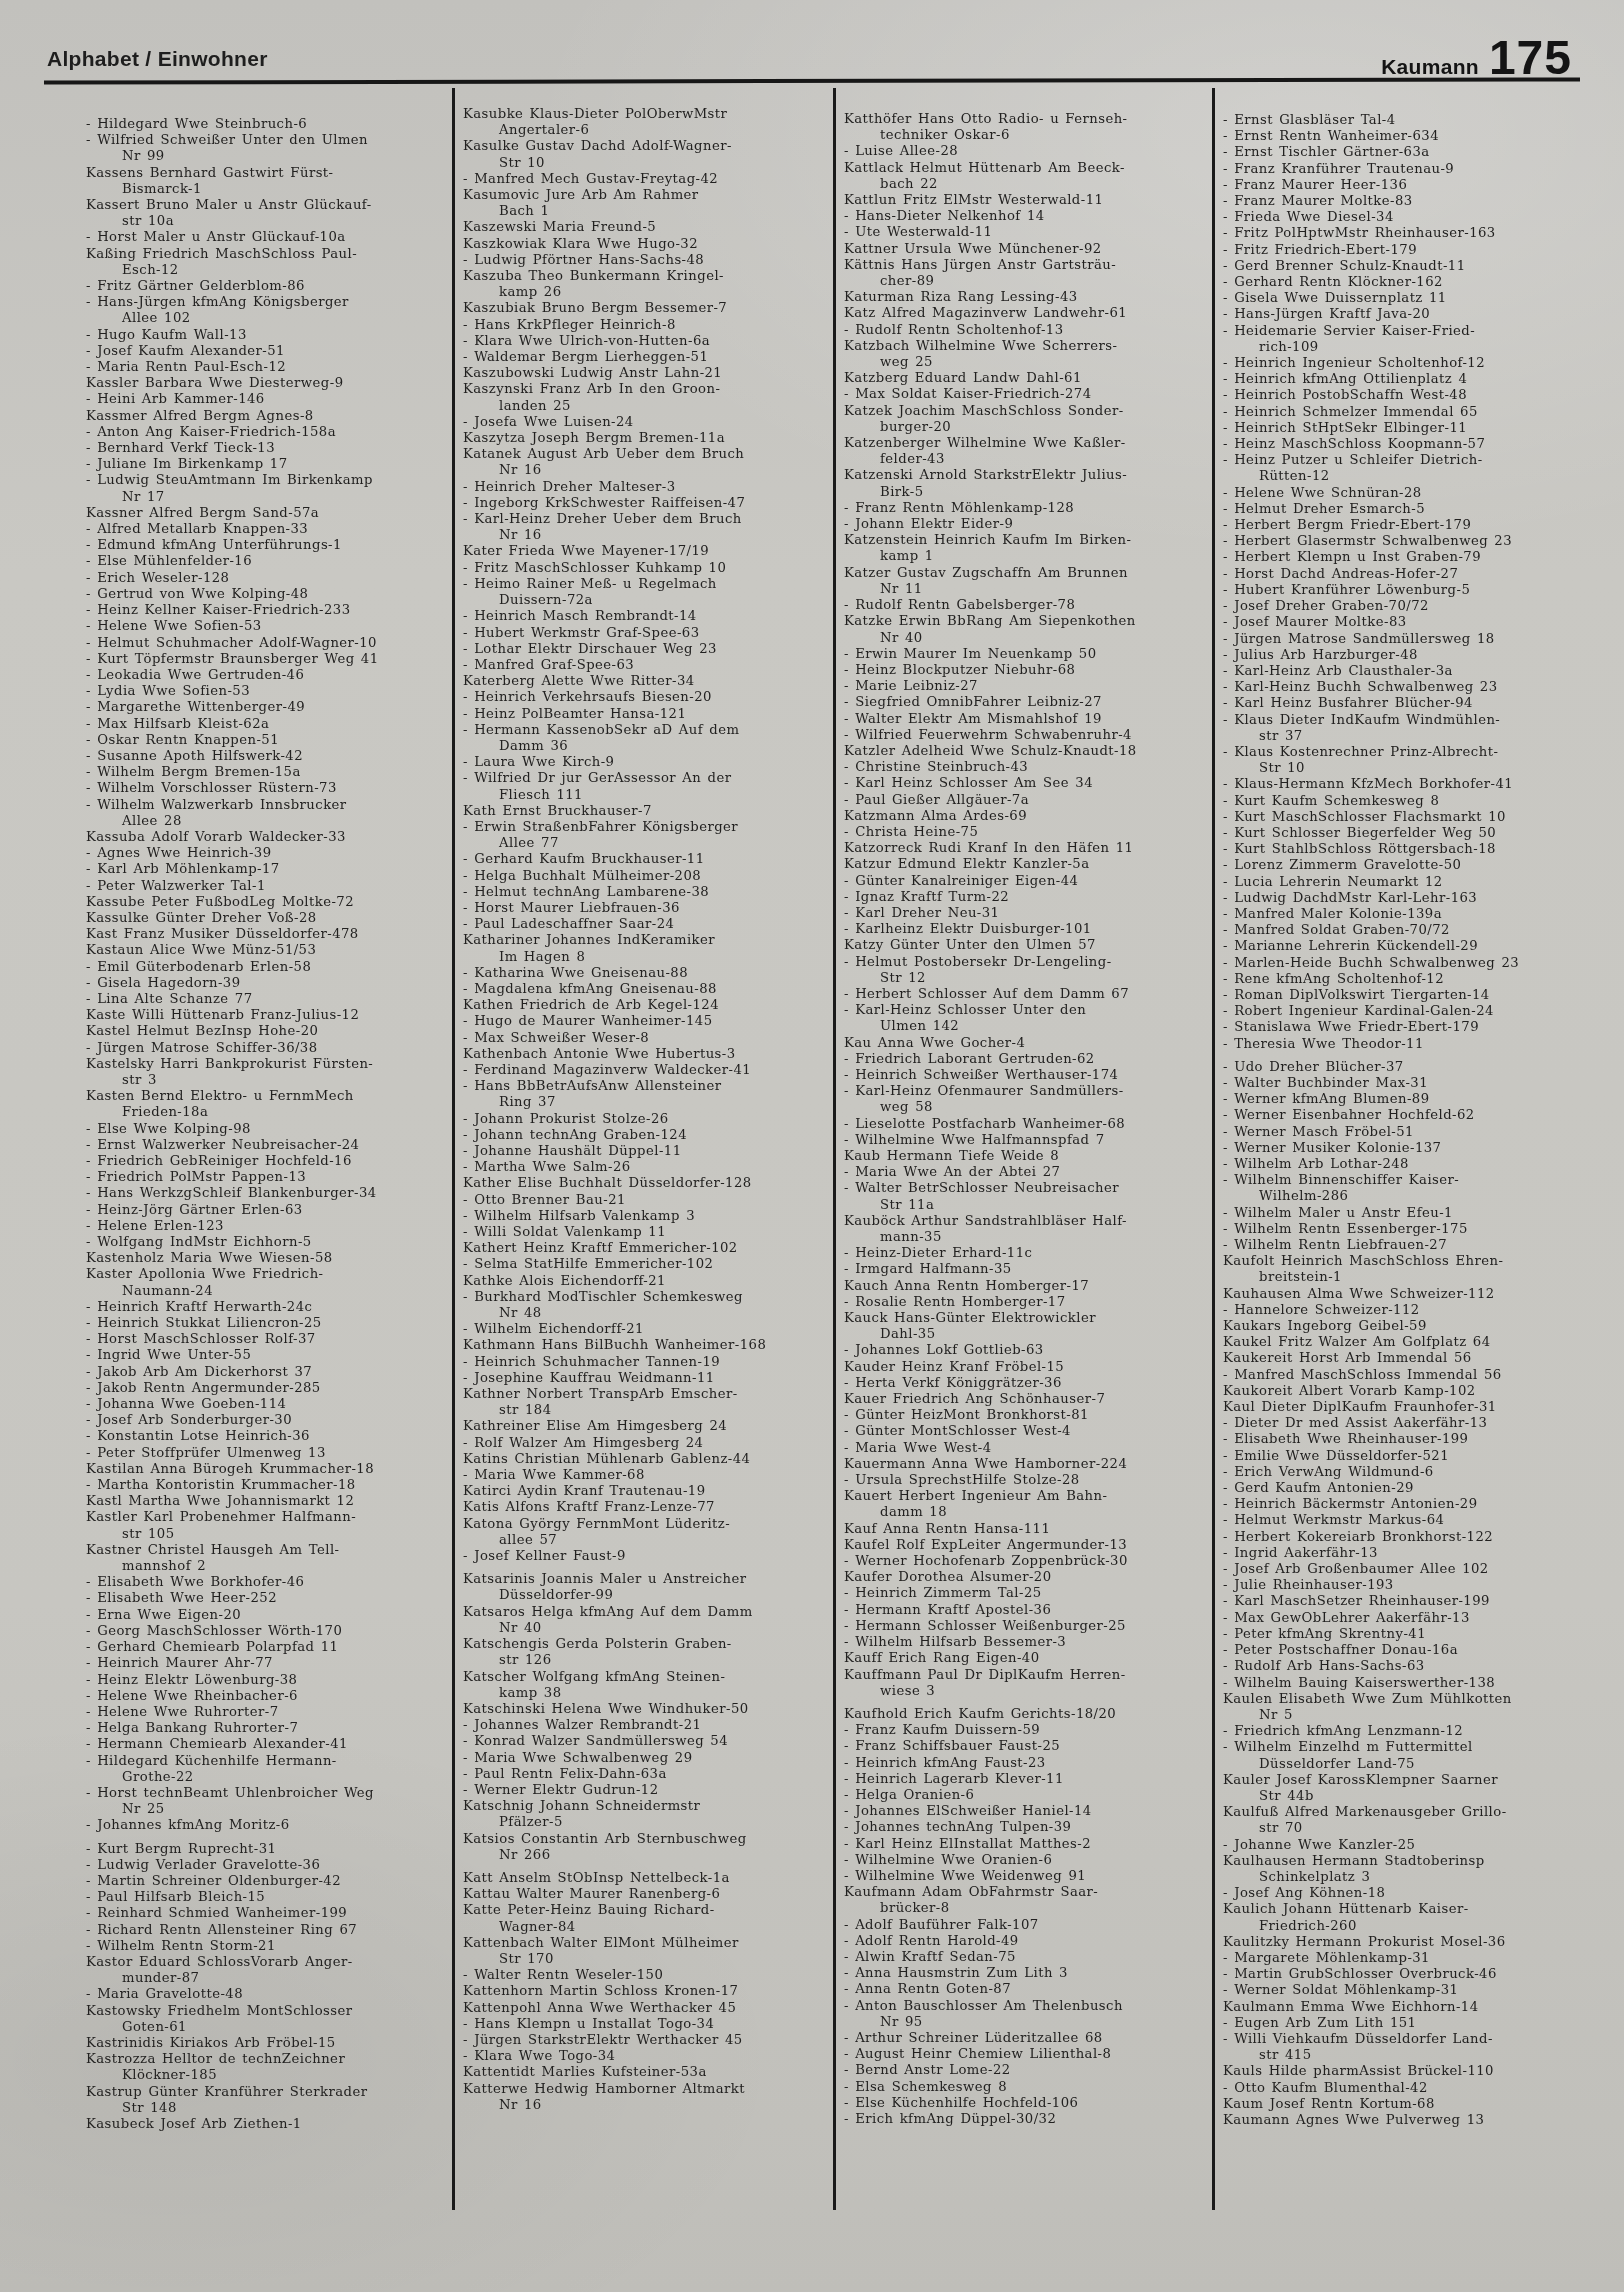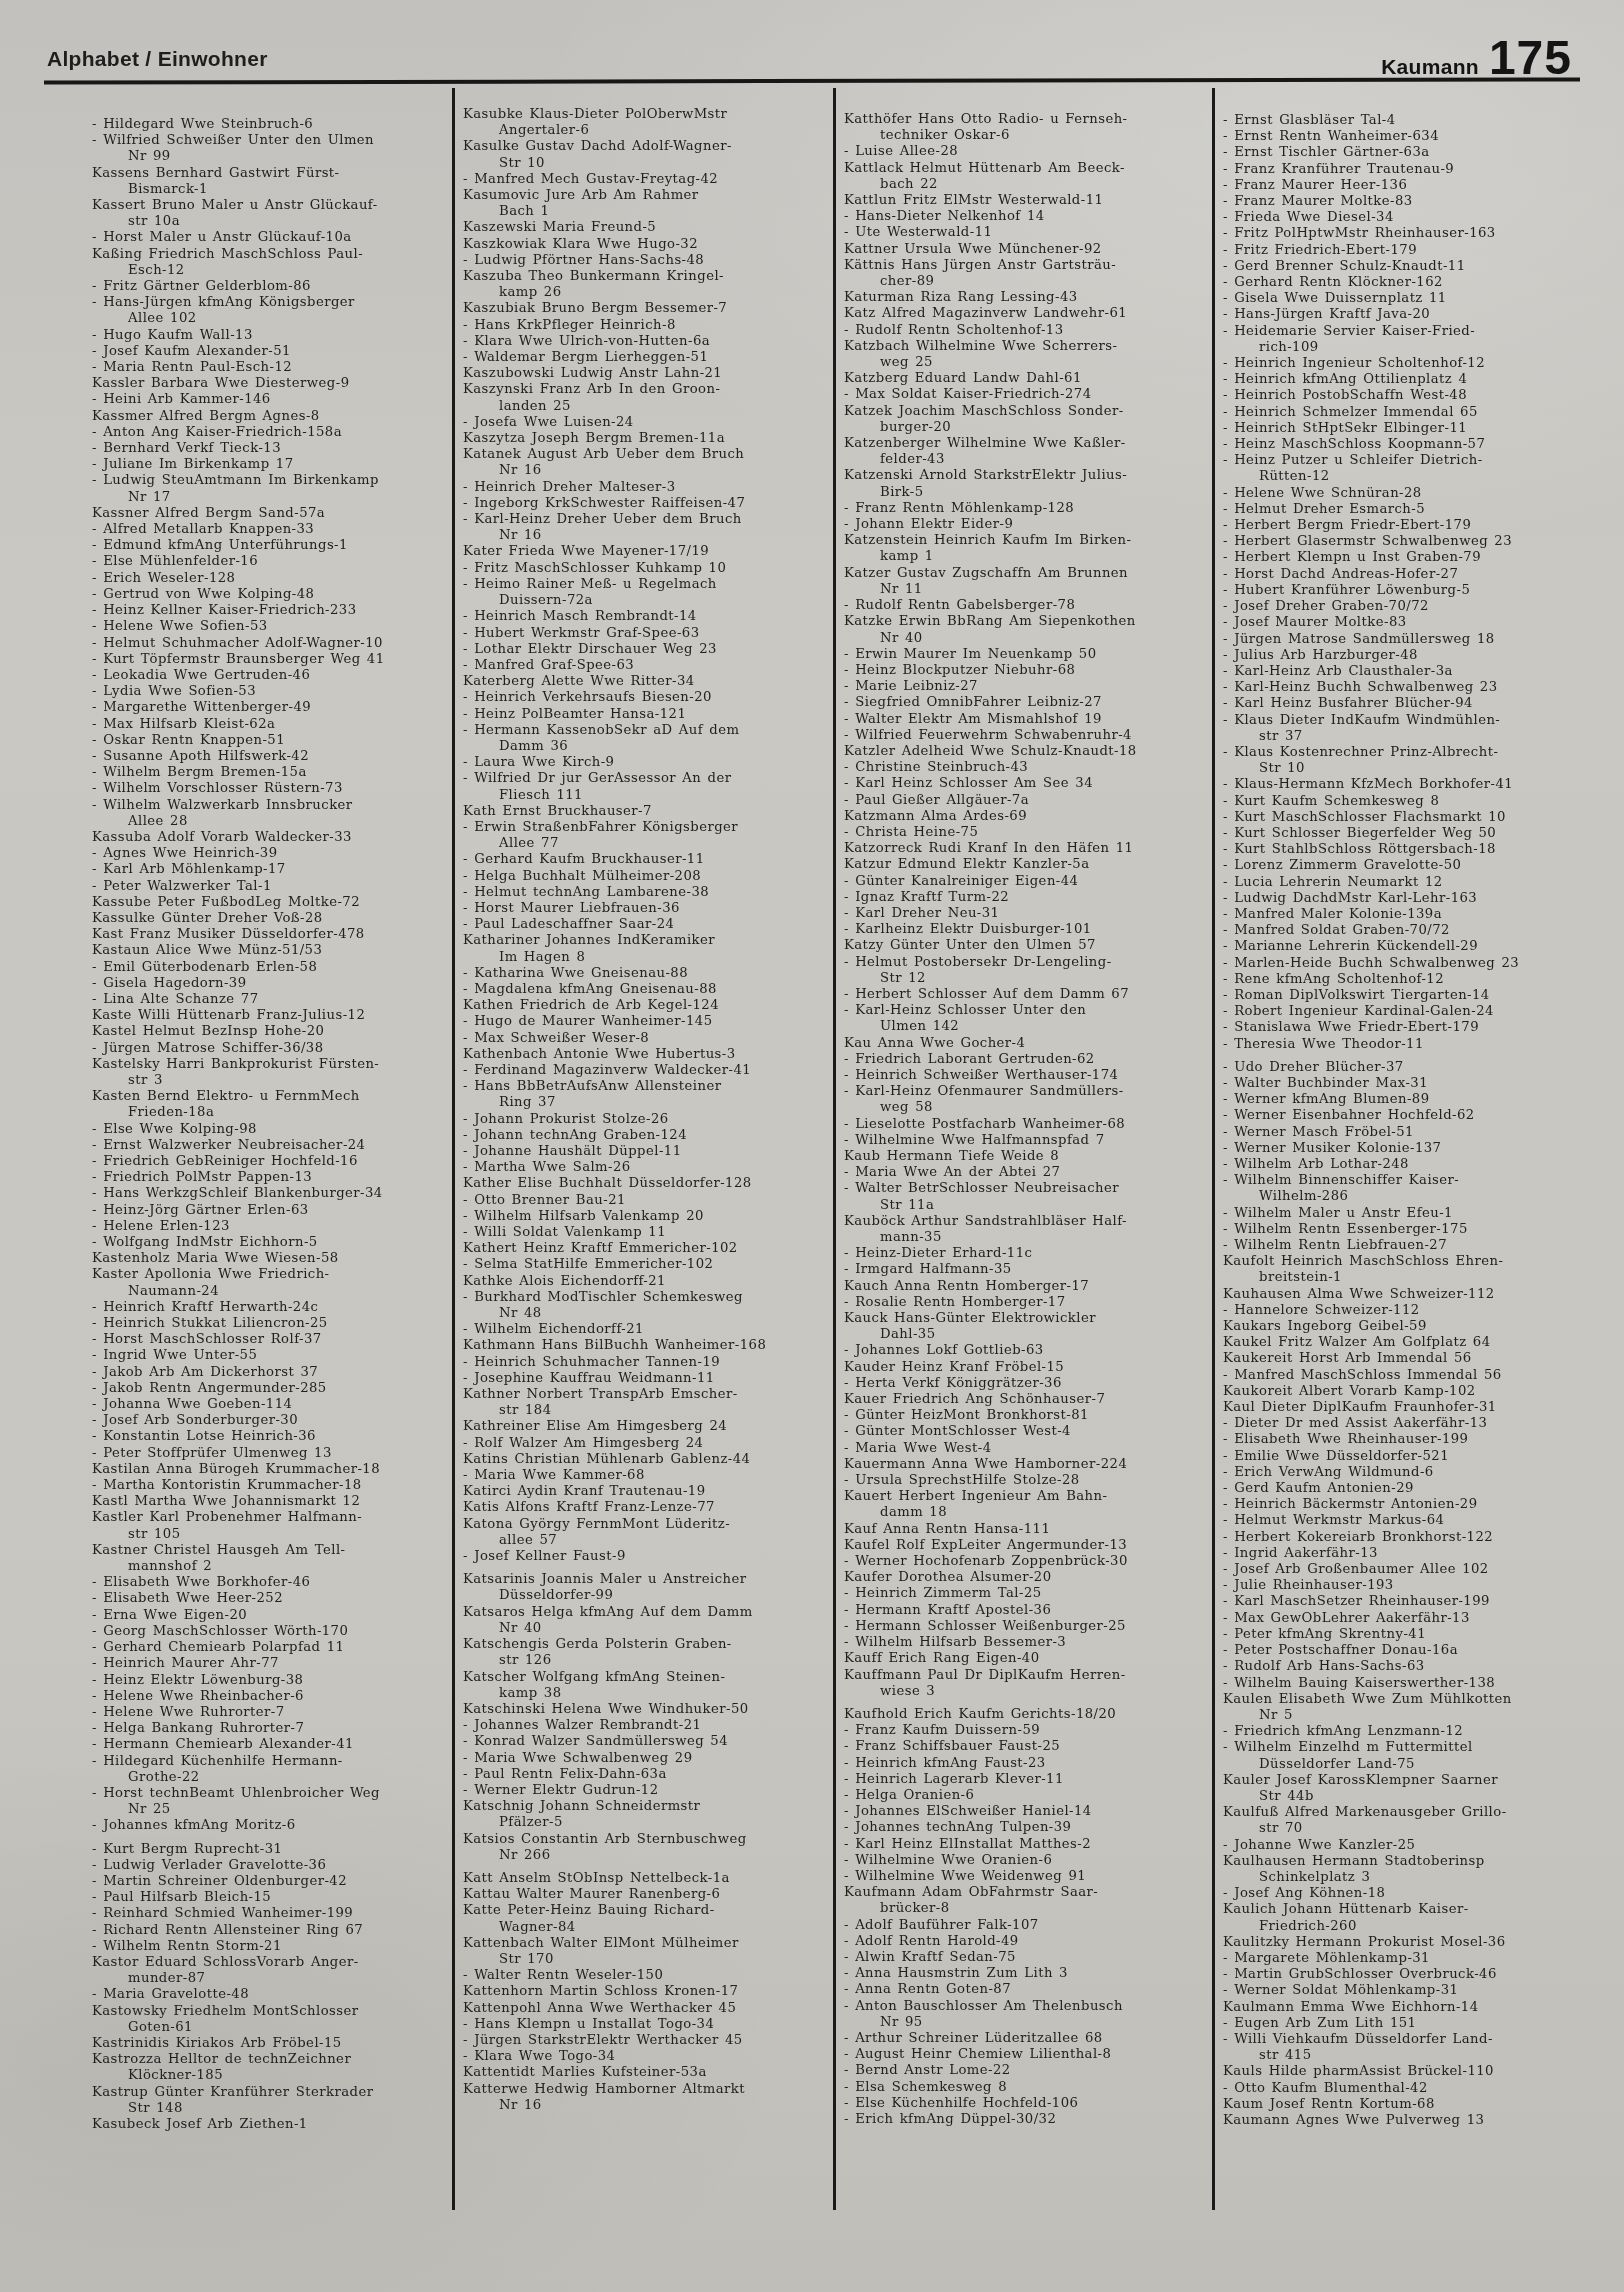--- a/index.html
+++ b/index.html
@@ -36,21 +36,21 @@
   }
   #div1{left:452px;}
   #div2{left:833px;}
   #div3{left:1212px;}
   .col{
     position:absolute;width:372px;
     font-size:13.2px;line-height:16.2px;
     letter-spacing:0.45px;word-spacing:1.6px;
     color:#222120;
   }
-  #col1{left:92px;top:116px;}
+  #col1{left:86px;top:116px;}
   #col2{left:463px;top:106px;}
   #col3{left:844px;top:111px;}
   #col4{left:1223px;top:112px;}
   .line{white-space:nowrap;}
   .wrap{padding-left:36px;}
   .gapline{height:7px;}
 </style>
 </head>
 <body>
 
@@ -255,21 +255,21 @@
       <div class="line">Kathenbach Antonie Wwe Hubertus-3</div>
       <div class="line">- Ferdinand Magazinverw Waldecker-41</div>
       <div class="line">- Hans BbBetrAufsAnw Allensteiner</div>
       <div class="line wrap">Ring 37</div>
       <div class="line">- Johann Prokurist Stolze-26</div>
       <div class="line">- Johann technAng Graben-124</div>
       <div class="line">- Johanne Haushält Düppel-11</div>
       <div class="line">- Martha Wwe Salm-26</div>
       <div class="line">Kather Elise Buchhalt Düsseldorfer-128</div>
       <div class="line">- Otto Brenner Bau-21</div>
-      <div class="line">- Wilhelm Hilfsarb Valenkamp 20</div>
+      <div class="line">- Wilhelm Hilfsarb Valenkamp 3</div>
       <div class="line">- Willi Soldat Valenkamp 11</div>
       <div class="line">Kathert Heinz Kraftf Emmericher-102</div>
       <div class="line">- Selma StatHilfe Emmericher-102</div>
       <div class="line">Kathke Alois Eichendorff-21</div>
       <div class="line">- Burkhard ModTischler Schemkesweg</div>
       <div class="line wrap">Nr 48</div>
       <div class="line">- Wilhelm Eichendorff-21</div>
       <div class="line">Kathmann Hans BilBuchh Wanheimer-168</div>
       <div class="line">- Heinrich Schuhmacher Tannen-19</div>
       <div class="line">- Josephine Kauffrau Weidmann-11</div>

